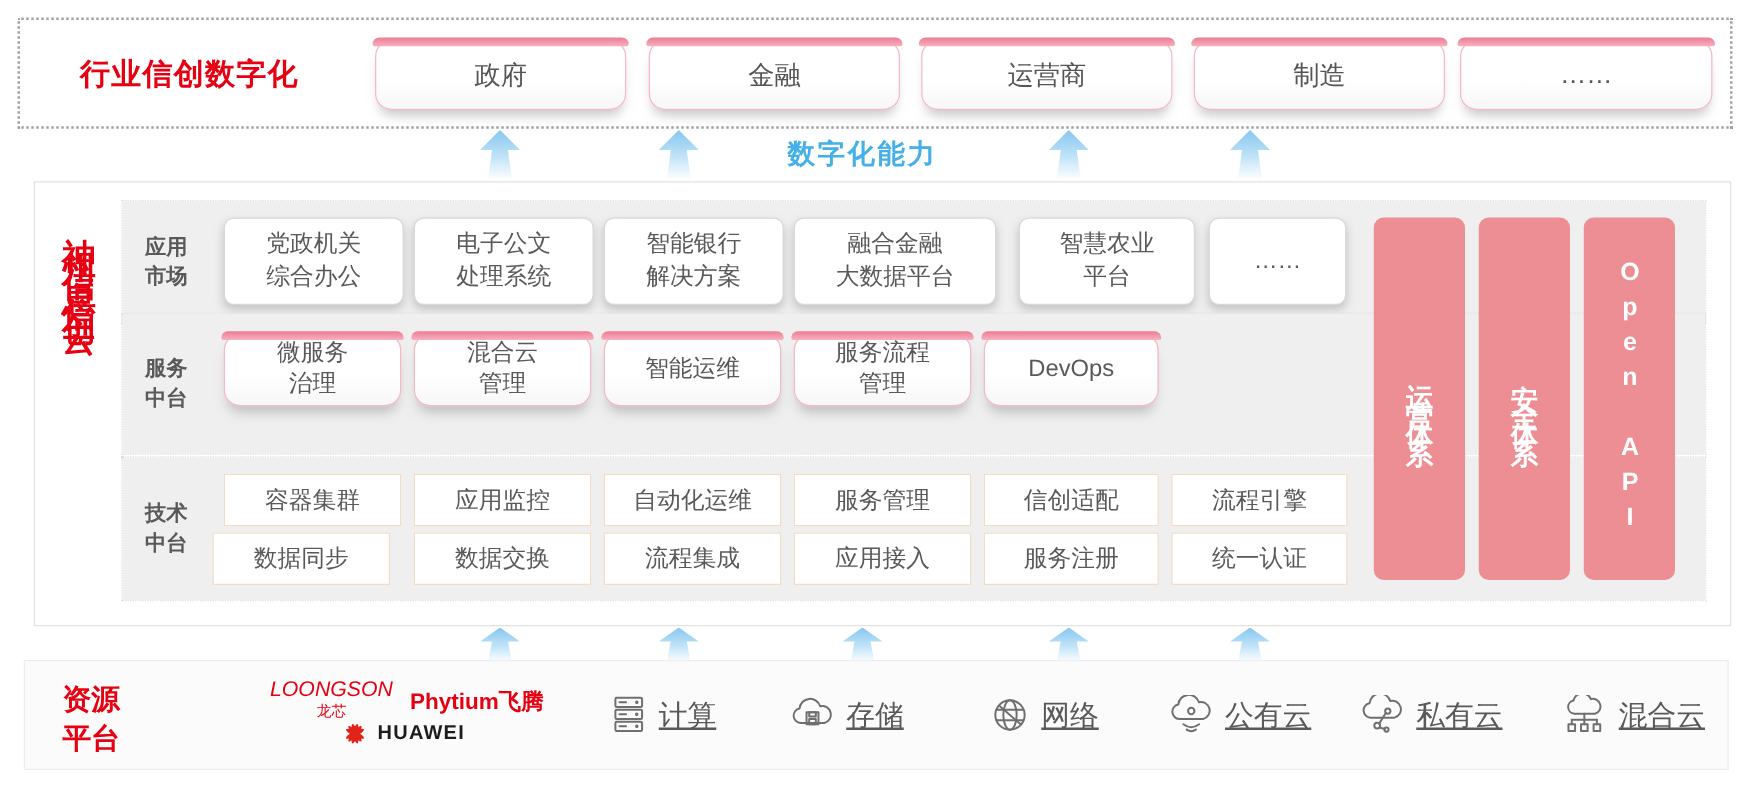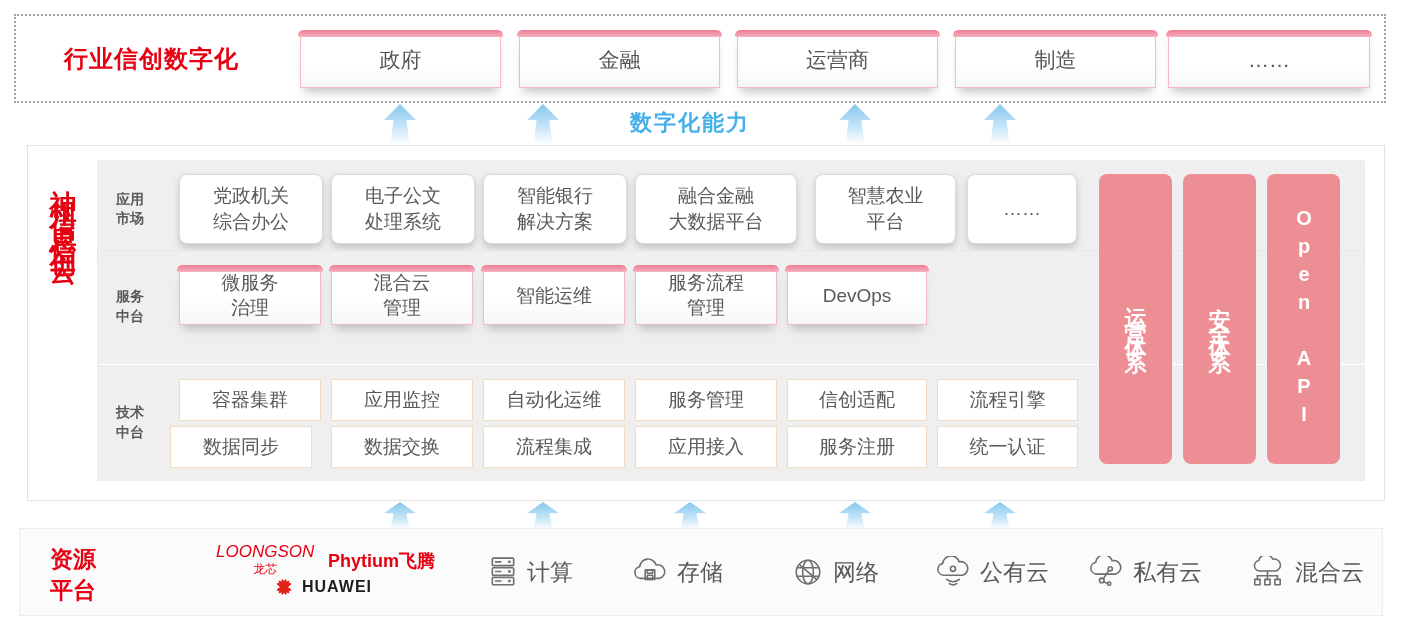--- a/index.html
+++ b/index.html
@@ -5,38 +5,38 @@
   html,body{margin:0;padding:0;background:#fff;}
   body{font-family:"Liberation Sans","DejaVu Sans",sans-serif;}
   #stage{position:relative;width:1402px;height:632px;background:#fff;overflow:hidden;}
 
   
   .dotted-banner{position:absolute;left:14px;top:14px;width:1368px;height:85px;border:2px dotted #a2a2a2;}
   .banner-title{position:absolute;left:48px;top:27px;font-size:24px;font-weight:bold;color:#e60012;letter-spacing:1px;}
   .industry-box{position:absolute;top:16px;height:54px;width:199px;}
 
   
-  .pinkbox{position:absolute;background:linear-gradient(180deg,#ffffff 55%,#f7f7f7);border:1px solid #f4b9c4;border-radius:0;
+  .pinkbox{position:absolute;background:linear-gradient(180deg,#ffffff 55%,#f7f7f7);border:1px solid #f4b9c4;border-radius:13px;
            box-shadow:0 8px 9px -4px rgba(150,150,150,.55);display:flex;align-items:center;justify-content:center;
            font-size:21px;color:#555;text-align:center;}
   .pinkbox::before{content:"";position:absolute;top:-3px;left:-3px;right:-3px;height:7px;
            background:linear-gradient(180deg,#ee7b93,#f6b2c0);border-radius:6px 6px 2px 2px;}
 
   
   .arrow{position:absolute;width:40px;
          background:linear-gradient(180deg,#86c7ef 0%,#c3e4f8 55%,rgba(255,255,255,0) 100%);
          clip-path:polygon(50% 0%,90% 40%,66% 40%,74% 100%,26% 100%,34% 40%,10% 40%);}
   .cap-label{position:absolute;left:630px;top:108px;font-size:22px;font-weight:bold;color:#45b0e8;letter-spacing:2px;}
 
   
   .platform{position:absolute;left:27px;top:145px;width:1356px;height:354px;border:1px solid #e2e2e2;background:#fff;}
   .platform-title{position:absolute;left:13px;top:22px;height:310px;writing-mode:vertical-rl;text-orientation:upright;
                   font-size:27px;font-weight:bold;color:#e60012;letter-spacing:12px;line-height:44px;}
   .prow{position:absolute;left:70px;width:1266px;background:#efefef;outline:1px dotted #e0e0e0;}
-  .prow-label{position:absolute;left:18px;top:50%;transform:translateY(-50%);font-size:14px;font-weight:bold;
+  .prow-label{position:absolute;left:18px;top:50%;transform:translateY(-50%);font-size:17px;font-weight:bold;
               color:#595959;white-space:pre-line;line-height:1.4;}
   .preline{white-space:pre-line;}
 
   .appbox{position:absolute;top:13px;height:68px;background:#fff;border:1px solid #d9d9d9;border-radius:8px;
           box-shadow:0 4px 7px rgba(120,120,120,.35);display:flex;align-items:center;justify-content:center;
           text-align:center;font-size:19px;color:#595959;line-height:1.35;}
   .svcbox{top:16px;height:56px;font-size:19px;line-height:1.3;color:#595959;}
   .techbox{position:absolute;height:40px;background:#fff;border:1px solid #f1dcc5;display:flex;align-items:center;
            justify-content:center;font-size:19px;color:#595959;}
 
@@ -48,21 +48,21 @@
   
   .resource-panel{position:absolute;left:19px;top:528px;width:1362px;height:86px;background:#fbfbfb;border:1px solid #ededed;}
   .resource-label{position:absolute;left:30px;top:15px;font-size:23px;font-weight:bold;color:#e60012;
                   white-space:pre-line;line-height:1.35;}
   .loongson{position:absolute;left:196px;top:13px;text-align:center;color:#e60012;font-weight:normal;font-style:italic;}
   .loongson .big{font-size:17px;display:block;}
   .loongson .sub{font-size:12px;display:block;margin-top:-1px;font-style:normal;}
   .phytium{position:absolute;left:308px;top:20px;color:#e60012;font-weight:bold;font-size:18px;}
   .huawei{position:absolute;left:252px;top:48px;display:flex;align-items:center;gap:6px;}
   .huawei-text{font-size:16px;font-weight:bold;color:#1d1d1d;letter-spacing:1px;}
-  .ritem{position:absolute;top:0;height:86px;display:flex;align-items:center;gap:9px;font-size:23px;color:#595959;}
+  .ritem{position:absolute;top:0;height:86px;display:flex;align-items:center;gap:9px;font-size:23px;color:#595959;text-decoration:underline;}
   .ricon{display:block;}
   .ricon *{stroke:#6f6f6f;fill:none;stroke-width:1.5;stroke-linejoin:round;stroke-linecap:round;}
 </style>
 </head>
 <body>
 
 <div id="stage">
 
   <div class="dotted-banner">
     <div class="banner-title">行业信创数字化</div>

